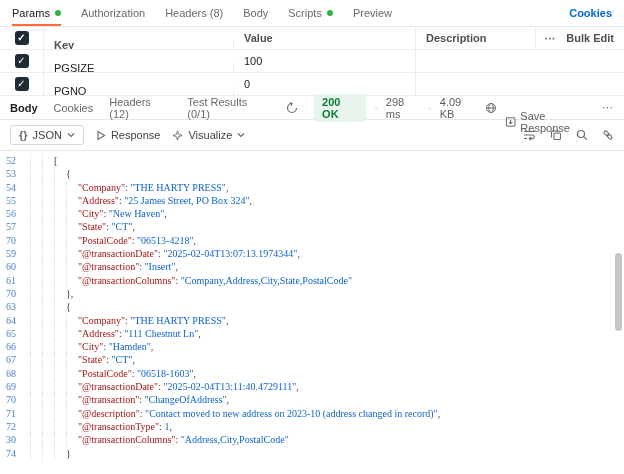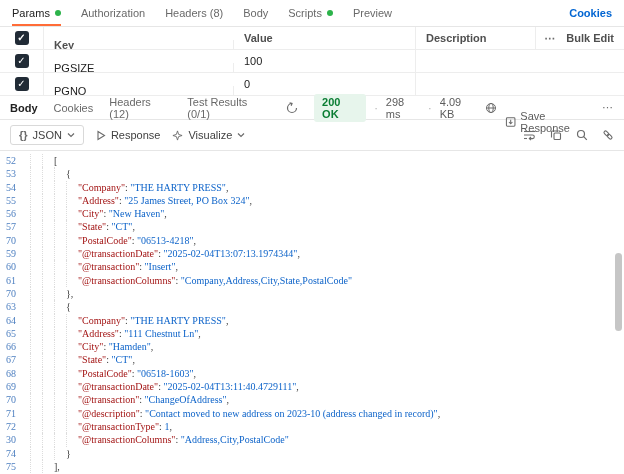--- a/index.html
+++ b/index.html
@@ -514,25 +514,17 @@
         </div>
         <div class="code-line">
           <span class="gutter">74</span>
           <span class="line-content">
             <span class="iu"></span>
             <span class="iu"></span>
             <span class="iu"></span>
             <span class="tok-p">}</span>
           </span>
         </div>
-        <div class="code-line">
-          <span class="gutter">75</span>
-          <span class="line-content">
-            <span class="iu"></span>
-            <span class="iu"></span>
-            <span class="tok-p">],</span>
-          </span>
-        </div>
       </div>
     <div class="scroll-thumb"></div>
   </div>
 
 </div>
 
 </body></html>

